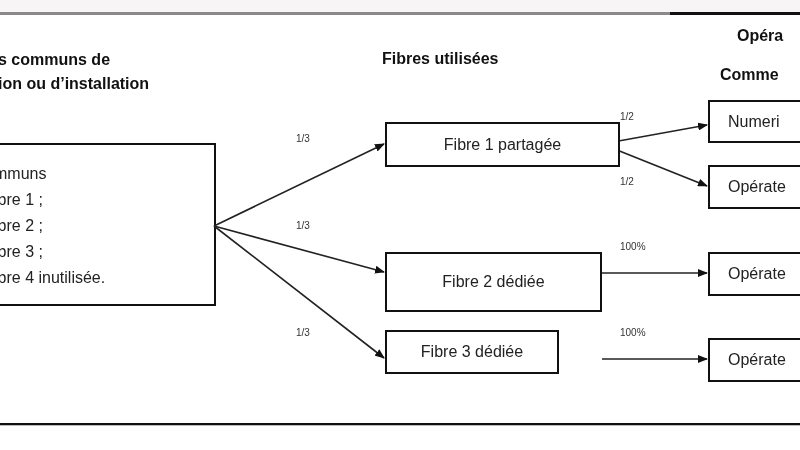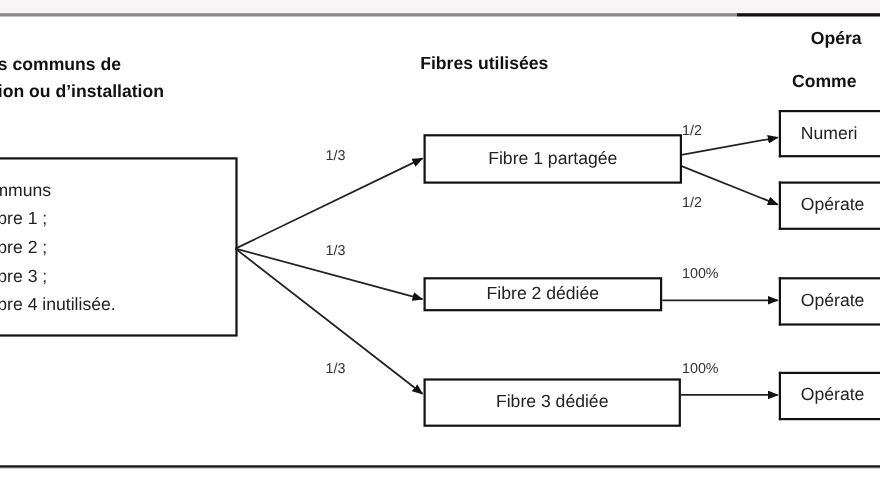--- a/index.html
+++ b/index.html
@@ -8,21 +8,21 @@
     #top-band { position: absolute; left: 0; top: 0; width: 800px; height: 12px; background: #f7f5f6; }
     #top-rule-grey { position: absolute; left: 0; top: 12px; width: 670px; height: 3px; background: #8a8a8a; }
     #top-rule-dark { position: absolute; left: 670px; top: 12px; width: 130px; height: 3px; background: #111; }
     #bottom-rule { position: absolute; left: 0; top: 423px; width: 800px; height: 2px; background: #111;
                    box-shadow: 0 1px 0 #bbb; }
     .heading { position: absolute; font-weight: bold; font-size: 16px; line-height: 22px; white-space: nowrap; color: #111; }
     .box { position: absolute; border: 2px solid #111; background: #fff; box-sizing: border-box;
            font-size: 16px; color: #222; white-space: nowrap; }
     .box.centered { display: flex; align-items: center; justify-content: center; }
     .box.rightbox { display: flex; align-items: center; padding-left: 18px; overflow: hidden; border-right: none; }
-    .label { position: absolute; font-size: 13px; color: #333; white-space: nowrap; }
+    .label { position: absolute; font-size: 10px; color: #333; white-space: nowrap; }
     #left-box { left: -20px; top: 143px; width: 236px; height: 163px; padding: 16px 0 0 12px; line-height: 26px; }
     #left-box .line { display: block; position: relative; left: 0; }
     svg#arrows { position: absolute; left: 0; top: 0; }
   </style>
 </head>
 <body>
 
 <div id="top-band"></div>
 <div id="top-rule-grey"></div>
 <div id="top-rule-dark"></div>
@@ -60,24 +60,24 @@
 <div class="label" style="left:296px; top:220px;">1/3</div>
 <div class="label" style="left:296px; top:327px;">1/3</div>
 <div class="label" style="left:620px; top:111px;">1/2</div>
 <div class="label" style="left:620px; top:176px;">1/2</div>
 <div class="label" style="left:620px; top:241px;">100%</div>
 <div class="label" style="left:620px; top:327px;">100%</div>
 
 <div class="box centered" style="left:385px; top:122px; width:235px; height:45px;">
   <span>Fibre 1 partagée</span>
 </div>
-<div class="box centered" style="left:385px; top:252px; width:217px; height:31px;">
+<div class="box centered" style="left:385px; top:252px; width:217px; height:60px;">
   <span>Fibre 2 dédiée</span>
 </div>
-<div class="box centered" style="left:385px; top:344px; width:234px; height:44px;">
+<div class="box centered" style="left:385px; top:330px; width:174px; height:44px;">
   <span>Fibre 3 dédiée</span>
 </div>
 
 <div class="box rightbox" style="left:708px; top:100px; width:100px; height:43px;">
   <span>Numeri</span>
 </div>
 <div class="box rightbox" style="left:708px; top:165px; width:100px; height:44px;">
   <span>Opérate</span>
 </div>
 <div class="box rightbox" style="left:708px; top:252px; width:100px; height:44px;">

